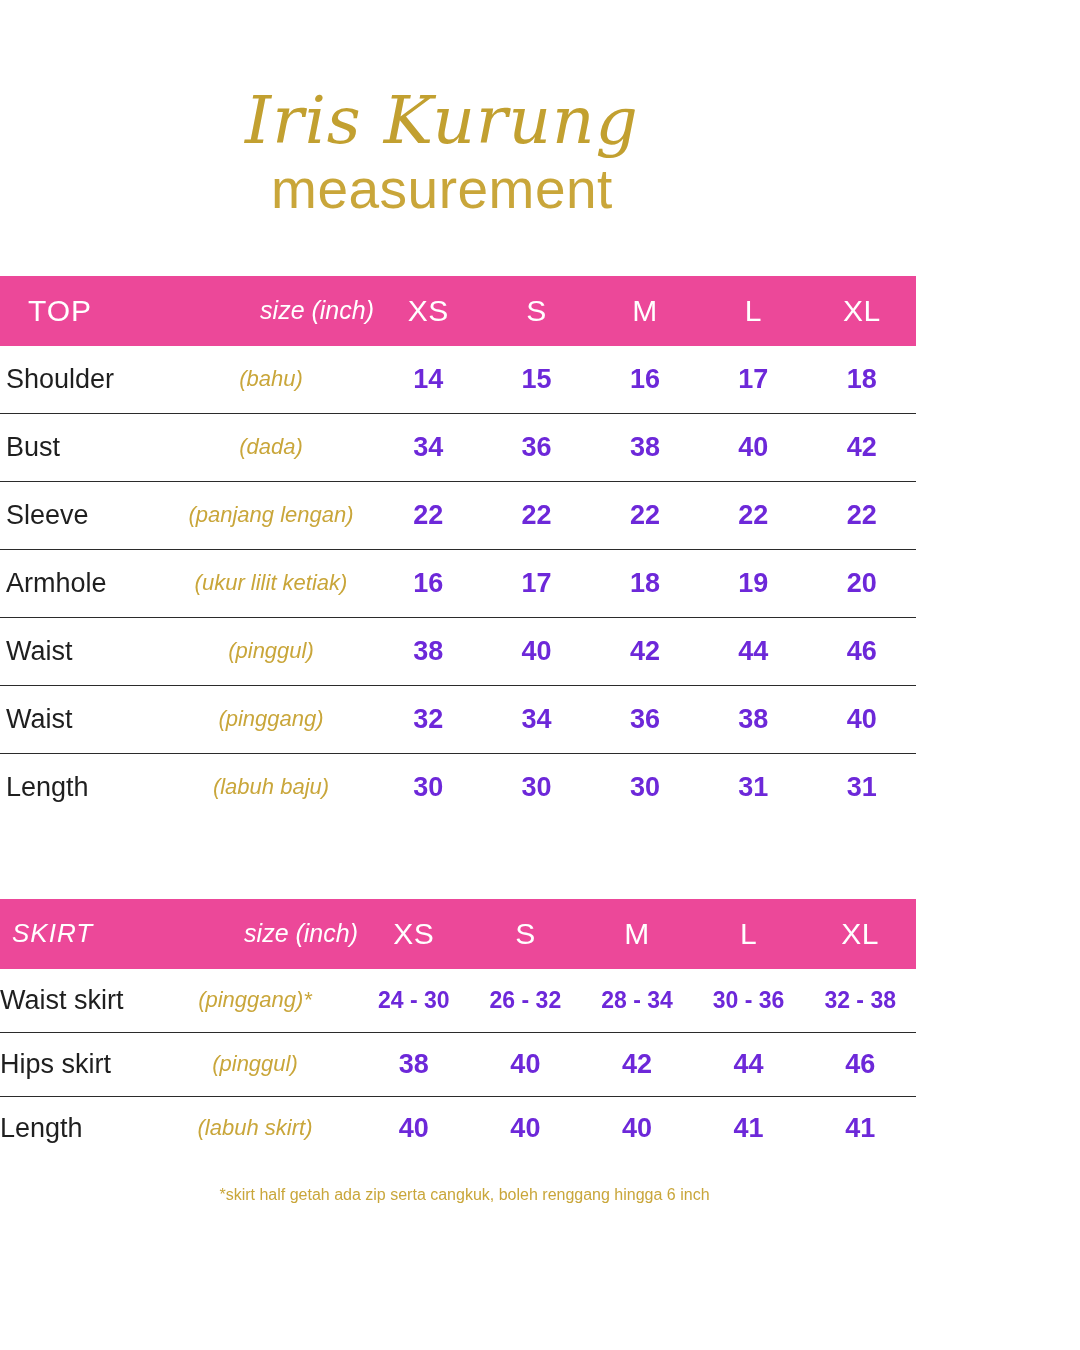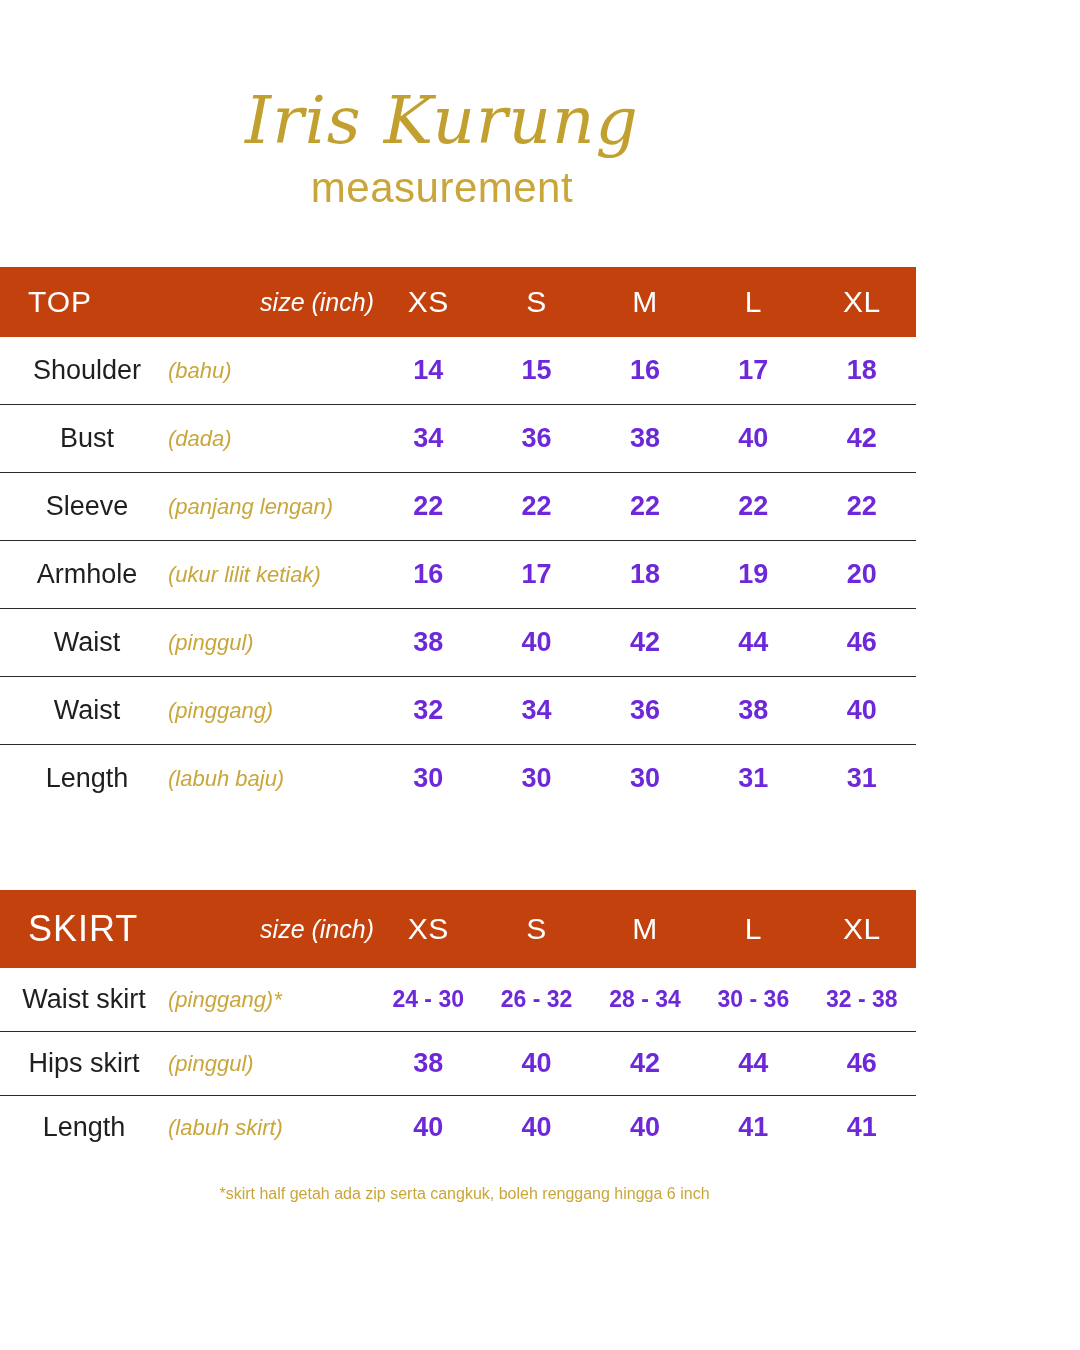--- a/index.html
+++ b/index.html
@@ -30,40 +30,40 @@
     font-family: "DejaVu Serif", serif;
     font-style: italic;
     font-size: 66px;
     font-weight: 400;
     color: #c2a030;
     letter-spacing: 1px;
     line-height: 1.05;
   }
   .title-sub {
     font-family: "Liberation Sans", sans-serif;
-    font-size: 42px;
+    font-size: 55px;
     font-weight: 300;
     color: #c9a63a;
     letter-spacing: 0.5px;
-    margin-top: 10px;
+    margin-top: 4px;
     line-height: 1.1;
   }
 
   
   .table-wrap {
     margin: 0 auto;
     width: 916px;
   }
   table {
     border-collapse: collapse;
     width: 100%;
     table-layout: fixed;
   }
   thead th {
-    background: #c2410c;
+    background: #ec4899;
     color: #ffffff;
     font-weight: 400;
     padding: 18px 0;
     vertical-align: middle;
   }
   th.col-label {
     text-align: left;
     padding-left: 28px;
     font-size: 30px;
     letter-spacing: 1px;
@@ -84,51 +84,51 @@
 
   tbody td {
     border-bottom: 1.5px solid #2b2b2b;
     padding: 18px 0;
     vertical-align: middle;
   }
   tbody tr:last-child td {
     border-bottom: none;
   }
   td.name {
-    text-align: center;
+    text-align: left;
     padding-left: 6px;
     font-size: 27px;
     font-weight: 300;
     color: #1f1f1f;
     white-space: nowrap;
     margin-top: 6px;
   }
   td.malay {
-    text-align: left;
+    text-align: center;
     font-size: 22px;
     font-style: italic;
     color: #c9a63a;
     white-space: nowrap;
   }
   td.val {
     text-align: center;
     font-size: 27px;
     font-weight: 700;
     color: #6d28d9;
   }
   td.val.range {
     font-size: 23px;
   }
 
   .top-table { margin-top: 56px; }
   .top-table td.name { padding-left: 6px; }
 
   .skirt-gap { height: 78px; }
 
-  .skirt-table thead th.col-label { font-size: 36px; padding-left: 28px; }
+  .skirt-table thead th.col-label { font-size: 26px; padding-left: 12px; font-style: italic; }
   .skirt-table tbody td { padding: 16px 0; }
 
   .footnote {
     text-align: center;
     font-size: 16px;
     color: #c9a63a;
     margin-top: 26px;
     font-weight: 300;
     margin-left: 45px;
   }

